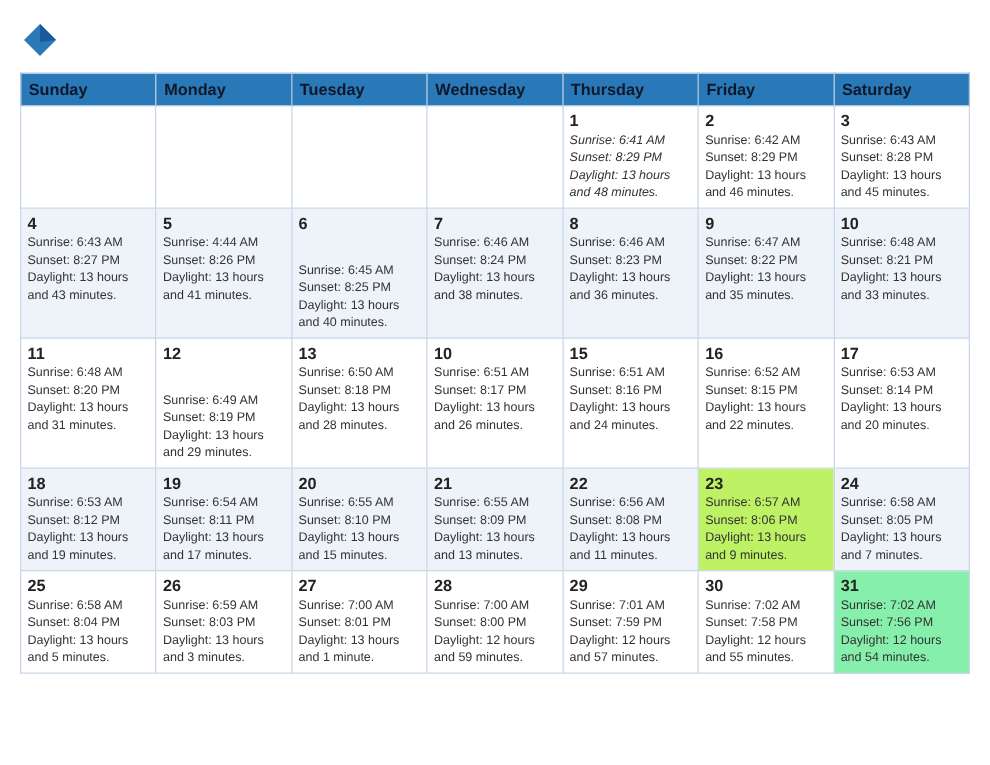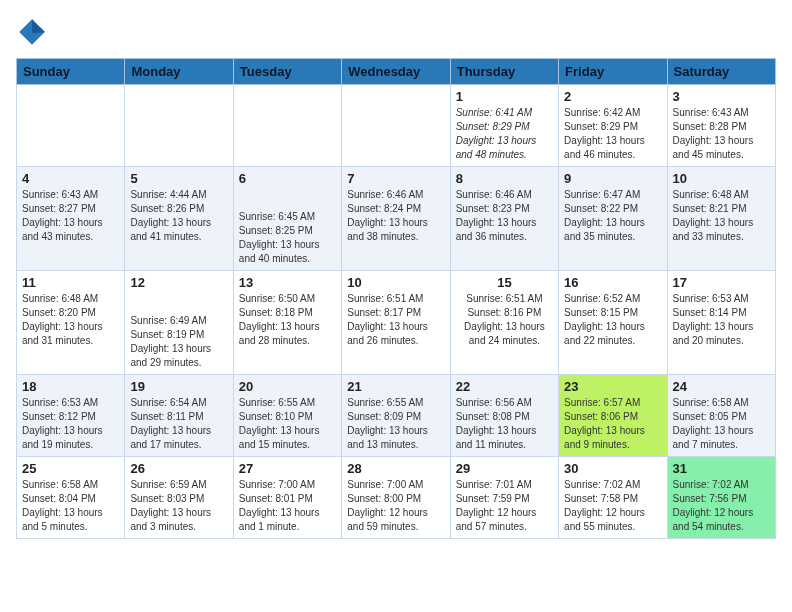--- a/index.html
+++ b/index.html
@@ -222,21 +222,21 @@
 Daylight: 13 hours
 and 28 minutes.</div>
         </td>
         <td style="background: rgb(255, 255, 255);">
           <span class="day-num">10</span>
           <div class="day-info" style="white-space: pre-line;">Sunrise: 6:51 AM
 Sunset: 8:17 PM
 Daylight: 13 hours
 and 26 minutes.</div>
         </td>
-        <td style="background: rgb(255, 255, 255); text-align: center;">
+        <td style="background: rgb(255, 255, 255);">
           <span class="day-num">15</span>
           <div class="day-info" style="white-space: pre-line;">Sunrise: 6:51 AM
 Sunset: 8:16 PM
 Daylight: 13 hours
 and 24 minutes.</div>
         </td>
         <td style="background: rgb(255, 255, 255);">
           <span class="day-num">16</span>
           <div class="day-info" style="white-space: pre-line;">Sunrise: 6:52 AM
 Sunset: 8:15 PM

